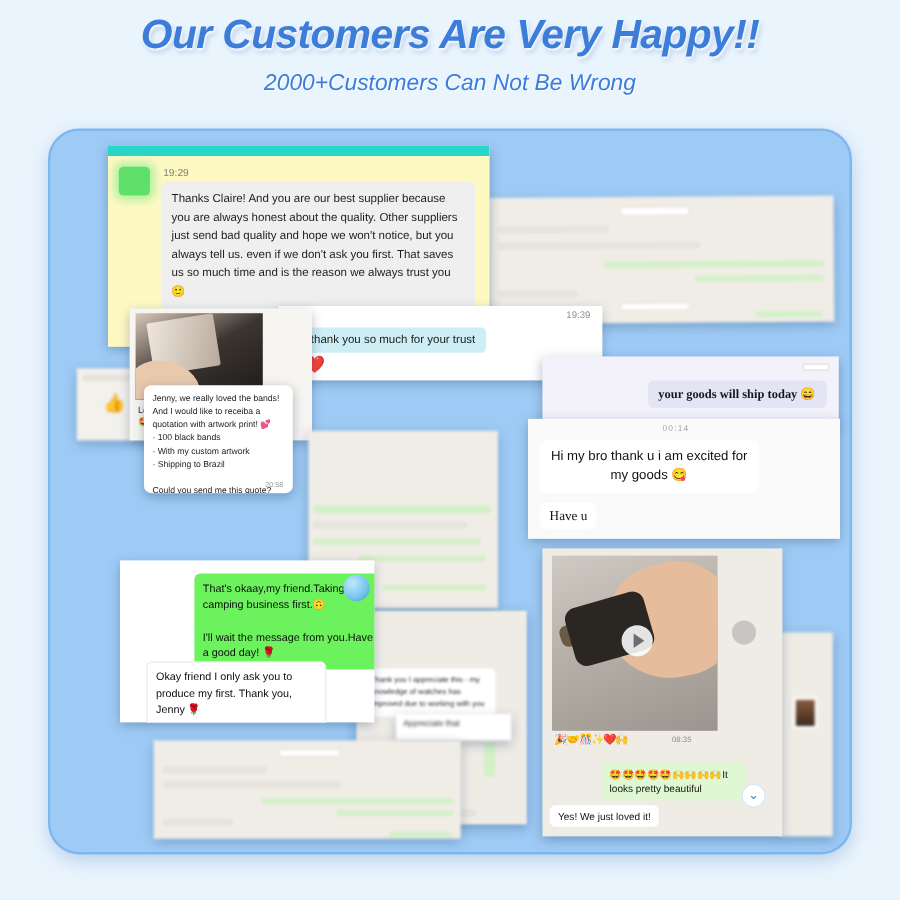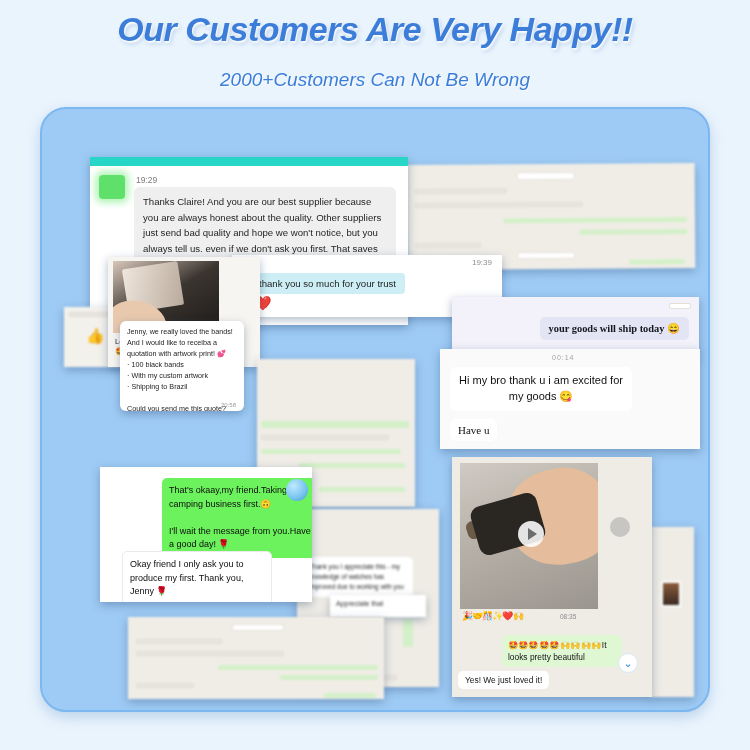--- a/index.html
+++ b/index.html
@@ -11,21 +11,21 @@
   }
 
   
   .header{ text-align:center; padding-top:10px; }
   .title{
     font-size:34px; font-weight:bold; font-style:italic;
     color:#3b7dd8; letter-spacing:-.5px;
     text-shadow:1px 2px 2px rgba(255,255,255,.95), 2px 3px 4px rgba(120,160,210,.45);
   }
   .subtitle{
-    margin-top:20px; font-size:19px; font-style:italic; color:#3b7dd8;
+    margin-top:10px; font-size:19px; font-style:italic; color:#3b7dd8;
     text-shadow:1px 1px 1px rgba(255,255,255,.9);
   }
 
   
   .frame{
     position:absolute; left:40px; top:107px; width:670px; height:605px;
     background:#9ecbf5; border:2px solid #7db7ef; border-radius:26px;
     box-shadow:0 5px 14px rgba(100,150,200,.35);
     overflow:hidden;
   }
@@ -34,21 +34,21 @@
   .shot{
     position:absolute; background:#efece6;
     box-shadow:0 3px 9px rgba(30,60,100,.35);
     overflow:hidden;
   }
   .blurred{ filter:blur(.9px); }
   .tiny{ filter:blur(1.25px); }
   .ts{ color:#9a9a9a; }
 
   
-  #shotA{ left:48px; top:12px; width:318px; height:168px; background:#ffffff;margin-top:36px; }
+  #shotA{ left:48px; top:12px; width:318px; height:168px; background:#fef9c3; }
   #shotA .bar{ height:9px; background:#27d6c6; width:100%; }
   #shotA .avatar{
     position:absolute; left:9px; top:18px; width:26px; height:24px; border-radius:4px;
     background:#5ee06a; box-shadow:0 0 7px 4px rgba(120,235,130,.55);
   }
   #shotA .hd{ position:absolute; left:46px; top:18px; font-size:8.5px; color:#7c7c7c; }
   #shotA .msg{
     position:absolute; left:44px; top:30px; width:262px;
     background:#efefef; border-radius:6px; padding:7px 9px;
     font-size:9.6px; line-height:1.62; color:#1e1e1e;

